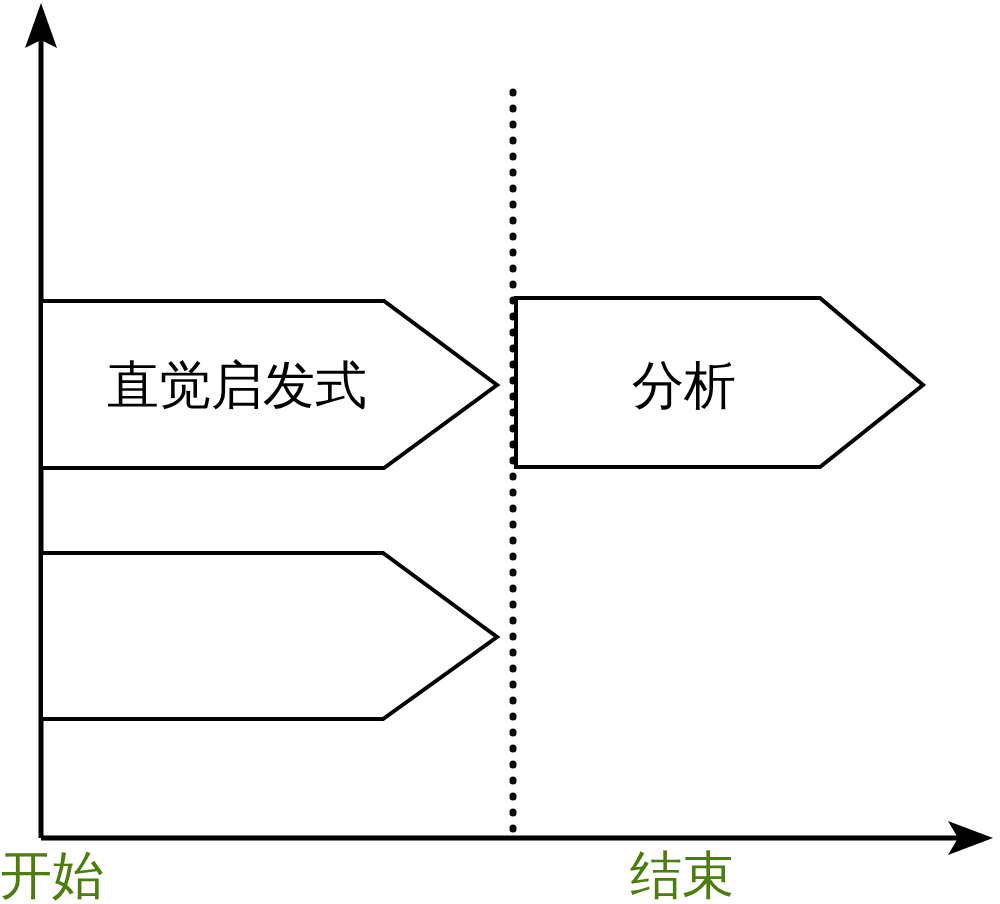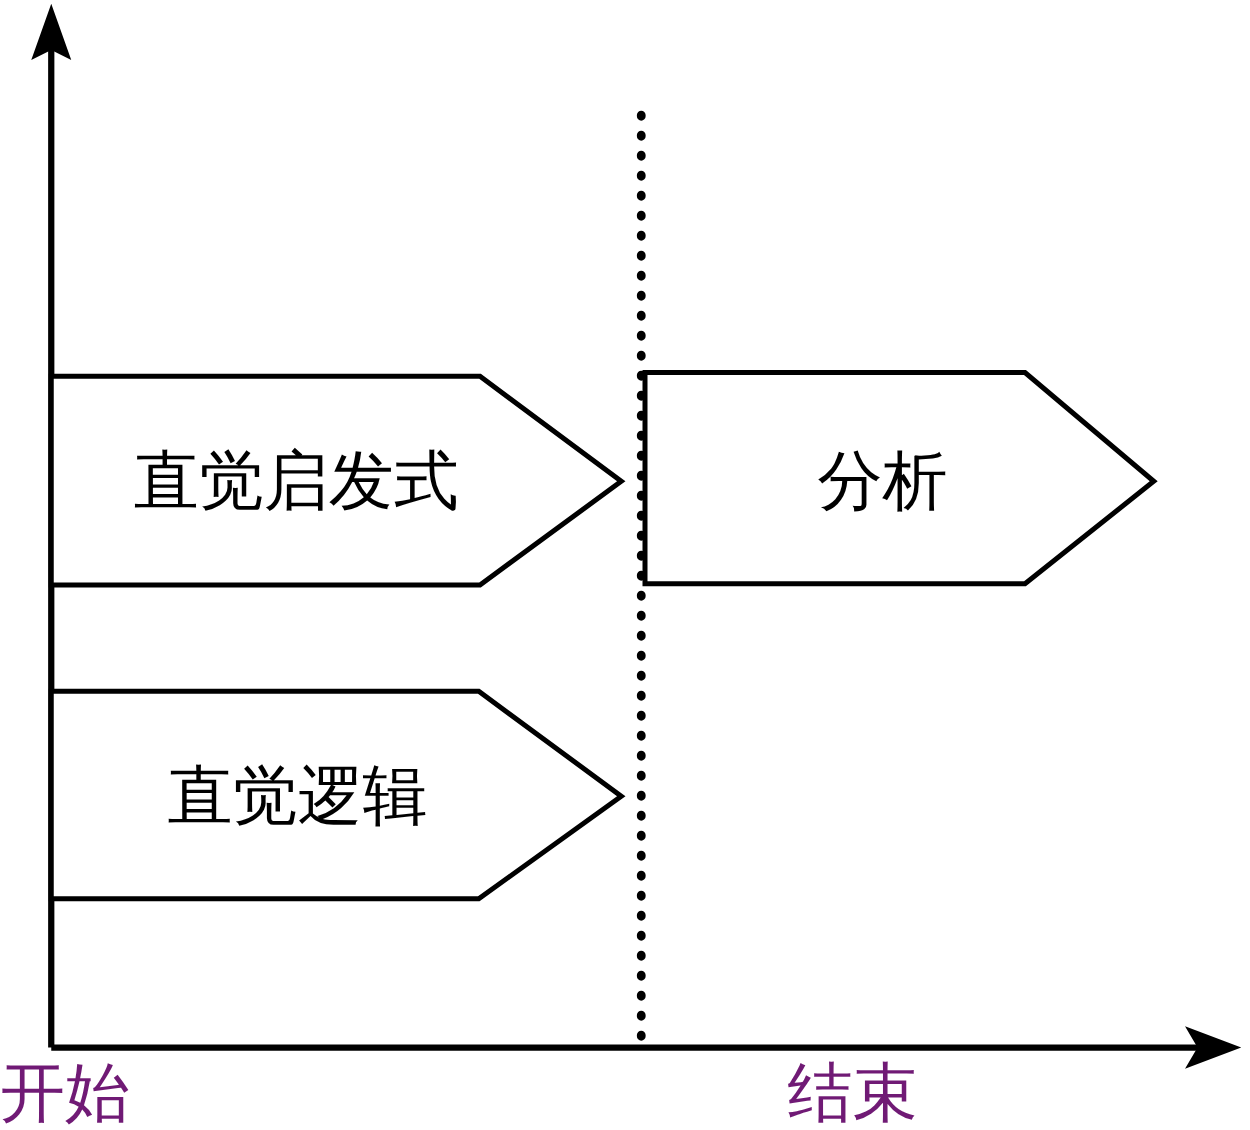--- a/index.html
+++ b/index.html
@@ -59,21 +59,21 @@
     white-space: nowrap;
     letter-spacing: 0px;
     transform: translate(-50%, -50%);
     user-select: none;
   }
   .axis-label {
     position: absolute;
     font-family: "Liberation Serif", "DejaVu Serif", serif;
     font-size: 52px;
     line-height: 1;
-    color: #701a75;
+    color: #4d7c0f;
     white-space: nowrap;
     user-select: none;
   }
 </style>
 </head>
 <body>
 
 <div id="canvas">
 
   <svg id="diagram-svg" viewBox="0 0 1000 904" xmlns="http://www.w3.org/2000/svg">
@@ -101,21 +101,20 @@
     </g>
 
     <g>
       <polygon class="shape-outline" points="516,298 820,298 923,385 820,467 516,467"></polygon>
     </g>
 
   </svg>
 
   <div class="shape-label" style="left:237px; top:386px;">直觉启发式</div>
 
-  <div class="shape-label" style="left:238px; top:638px;">直觉逻辑</div>
 
-  <div class="shape-label" style="left:684px; top:386px;margin-left:22px;">分析</div>
+  <div class="shape-label" style="left:684px; top:386px;">分析</div>
 
   <div class="axis-label" style="left:0px; top:850px;">开始</div>
 
   <div class="axis-label" style="left:630px; top:850px;">结束</div>
 
 </div>
 
 </body></html>

